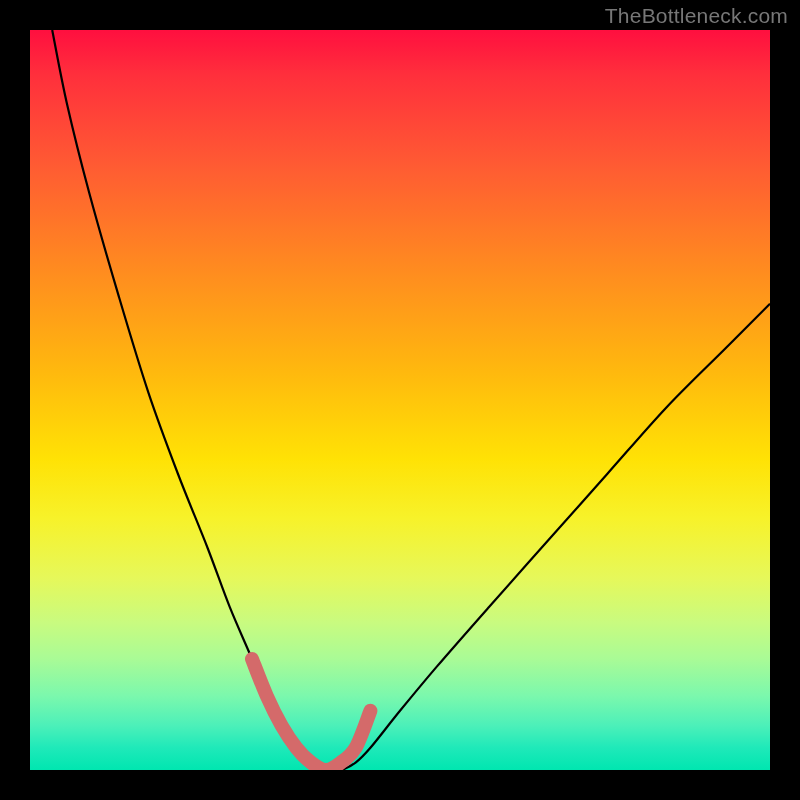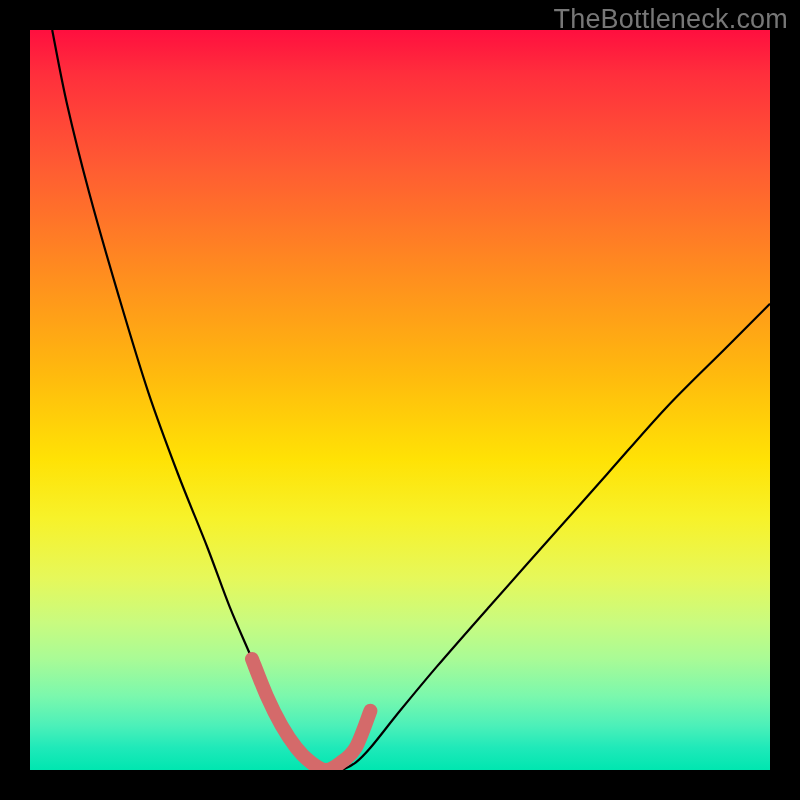--- a/index.html
+++ b/index.html
@@ -9,21 +9,21 @@
     width: 800px;
     height: 800px;
     background: #000;
   }
   .watermark {
     position: absolute;
     top: 4px;
     right: 12px;
     color: #777;
     font-family: Arial, Helvetica, sans-serif;
-    font-size: 27px;
+    font-size: 21px;
     letter-spacing: 0.2px;
     z-index: 10;
   }
   .plot-area {
     position: absolute;
     left: 30px;
     top: 30px;
     width: 740px;
     height: 740px;
     

